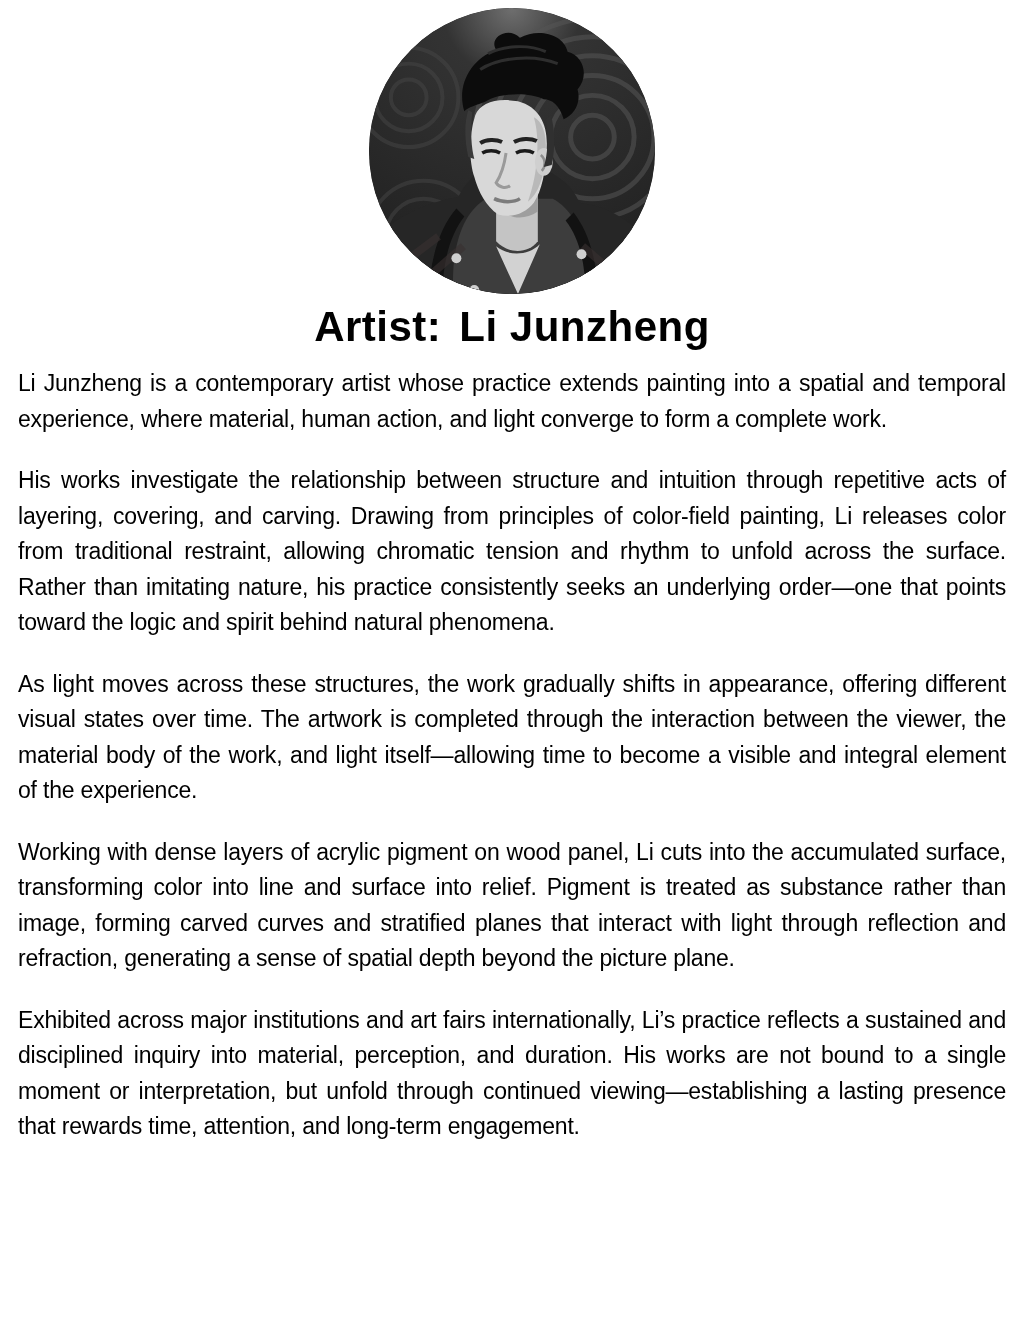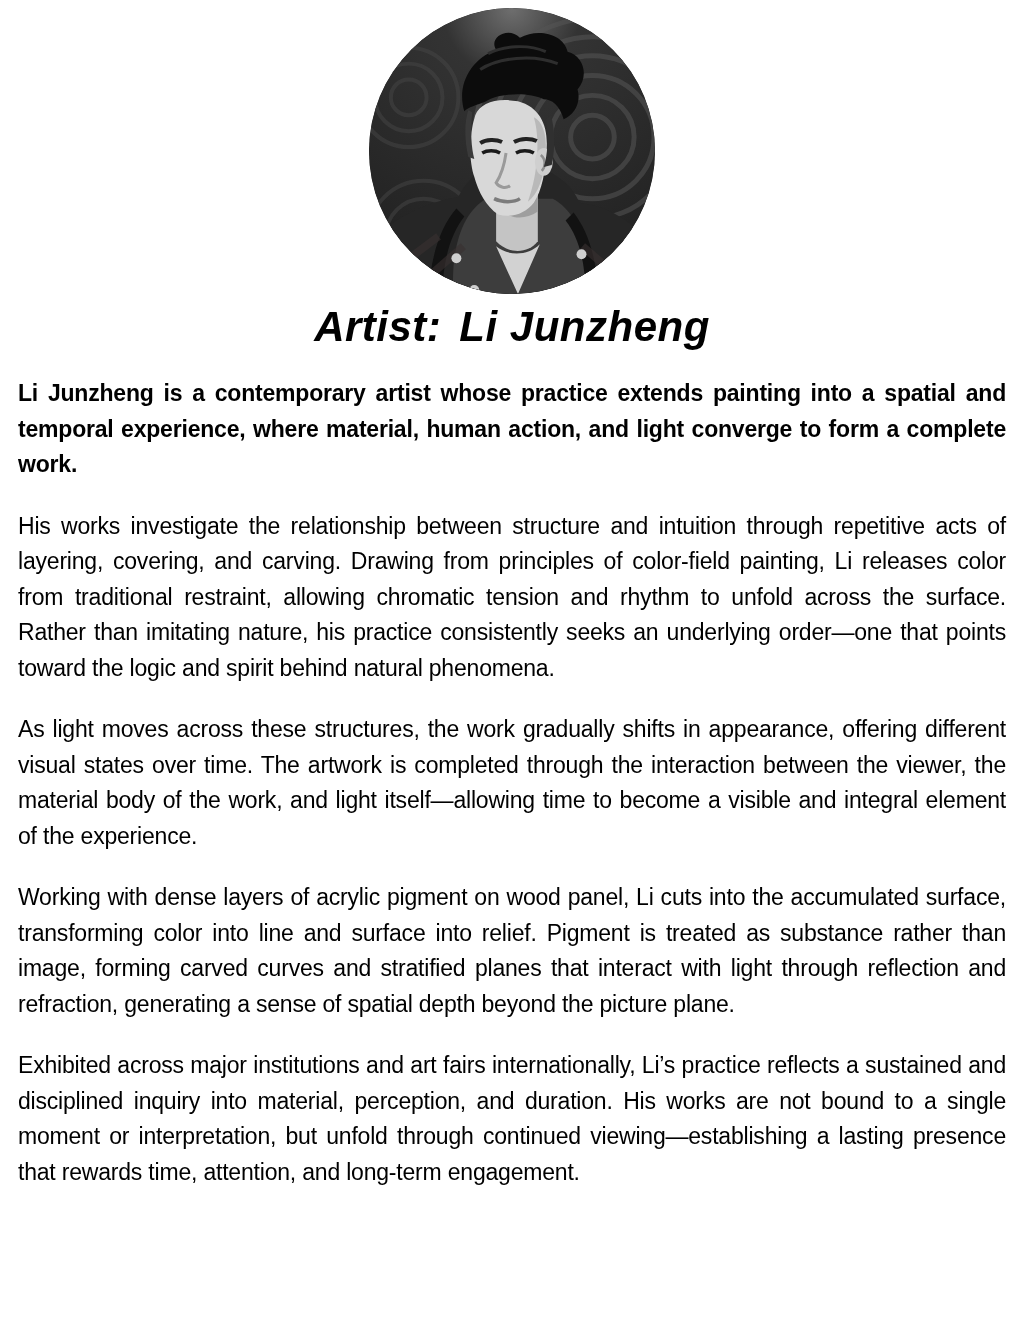--- a/index.html
+++ b/index.html
@@ -25,35 +25,34 @@
     height: 286px;
     margin: 0 auto;
     border-radius: 50%;
     overflow: hidden;
     background: #262626;
   }
   .photo-wrap svg { display: block; }
   .page-title {
     text-align: center;
     font-weight: bold;
-    font-style: italic;
     font-size: 42px;
     line-height: 1.1;
-    margin: 10px 0 26px 0;
+    margin: 10px 0 16px 0;
     letter-spacing: 0.5px;
   }
   .page-title .title-prefix { margin-right: 18px; }
   .bio p {
     font-size: 23px;
     line-height: 35.5px;
     text-align: justify;
     margin: 0 0 26px 0;
     letter-spacing: -0.2px;
   }
-  .bio p.intro { font-weight: bold; }
+  .bio p.intro { font-weight: normal; }
   .bio p:last-child { margin-bottom: 0; }
 </style>
 </head>
 <body>
 
 <div class="page">
 
   <div class="photo-wrap">
     <svg viewBox="0 0 288 288" width="286" height="286" role="img" aria-label="artist portrait">
       <defs>

